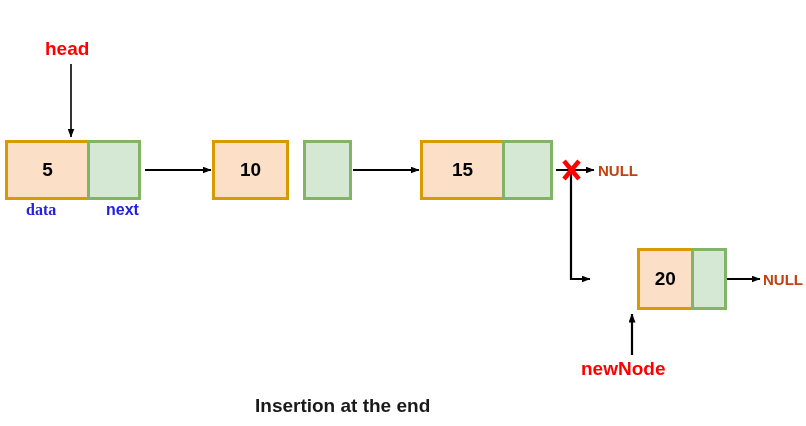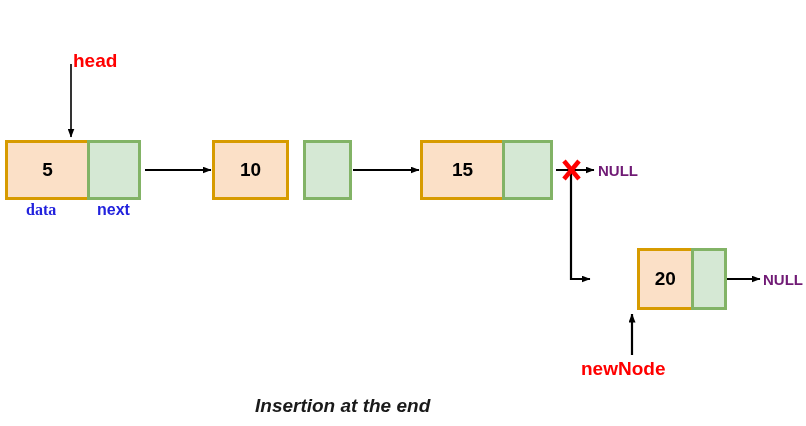--- a/index.html
+++ b/index.html
@@ -54,30 +54,29 @@
   }
   .lbl-red {
     color: #FF0000;
     font-size: 19px;
   }
   .lbl-blue {
     color: #2222DD;
     font-size: 16px;
   }
   .lbl-null {
-    color: #701a75;
+    color: #c2410c;
     font-size: 15px;
   }
   .caption {
     position: absolute;
     font-weight: bold;
     font-size: 19px;
     color: #1a1a1a;
     white-space: nowrap;
-    font-style: italic;
   }
 </style>
 </head>
 <body>
 
 <div id="canvas">
 
   <svg class="layer" viewBox="0 0 806 426">
     <defs>
       <marker id="arrowhead" markerWidth="9" markerHeight="7" refX="8.5" refY="3.5" orient="auto" markerUnits="userSpaceOnUse">
@@ -132,25 +131,25 @@
   <div class="node" style="left:420px; top:140px; width:136px; height:64px;">
     <div class="cell-data" style="width:85px; height:60px;">15</div>
     <div class="cell-next" style="width:51px; height:60px; margin-left:-3px;"></div>
   </div>
 
   <div class="node" style="left:592px; top:248px; width:135px; height:62px;">
     <div class="cell-data" style="width:83px; height:62px;margin-left:45px;">20</div>
     <div class="cell-next" style="width:52px; height:62px; margin-left:-3px;"></div>
   </div>
 
-  <div class="lbl lbl-red" style="left:45px; top:50px;margin-left:28px;">head</div>
+  <div class="lbl lbl-red" style="left:45px; top:38px;">head</div>
 
   <div class="lbl lbl-blue" style="left:26px; top:201px;font-family:Liberation Serif, serif;">data</div>
 
-  <div class="lbl lbl-blue" style="left:97px; top:201px;">next</div>
+  <div class="lbl lbl-blue" style="left:106px; top:201px;">next</div>
 
   <div class="lbl lbl-null" style="left:598px; top:162px;">NULL</div>
 
   <div class="lbl lbl-null" style="left:763px; top:271px;">NULL</div>
 
   <div class="lbl lbl-red" style="left:581px; top:358px;">newNode</div>
 
   <div class="caption" style="left:255px; top:395px;">Insertion at the end</div>
 
 </div>

